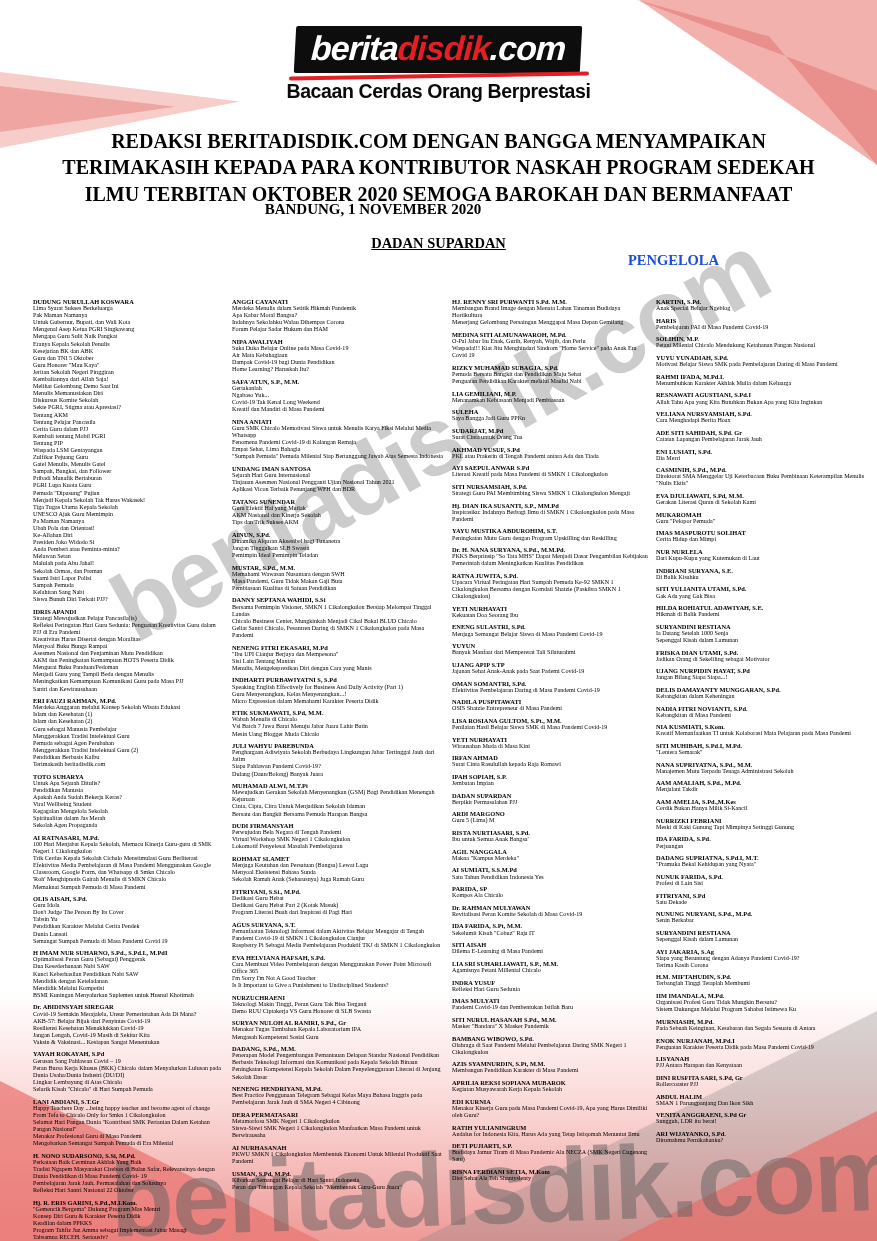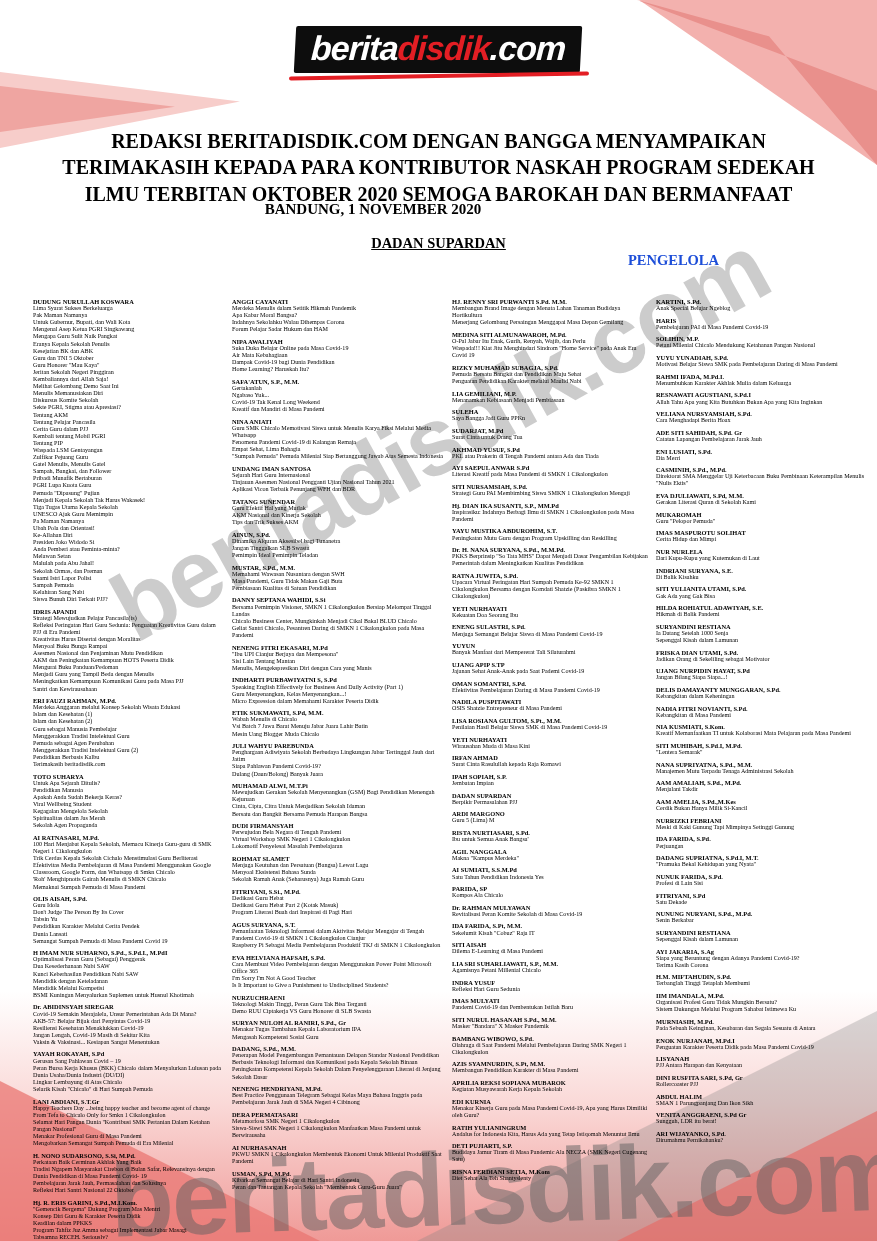--- a/index.html
+++ b/index.html
@@ -60,20 +60,21 @@
   <div class="shape br-gray"></div>
   <div class="shape bl1"></div>
   <div class="shape br1"></div>
 
   <div class="wm wm-diag">beritadisdik.com</div>
   <div class="wm wm-bottom">beritadisdik.com</div>
 
   <div class="logo-wrap">
     <div class="logo-box"><span>berita</span><span class="logo-disdik">disdik</span><span>.com</span></div>
     <span class="logo-swoosh"></span>
+    <div class="tagline">Bacaan Cerdas Orang Berprestasi</div>
   </div>
 
   <div class="headline">REDAKSI BERITADISDIK.COM DENGAN BANGGA MENYAMPAIKAN TERIMAKASIH KEPADA PARA KONTRIBUTOR NASKAH PROGRAM SEDEKAH ILMU TERBITAN OKTOBER 2020 SEMOGA BAROKAH DAN BERMANFAAT</div>
   <div class="dateline">BANDUNG, 1 NOVEMBER 2020</div>
   <div class="signame">DADAN SUPARDAN</div>
   <div class="sigrole">PENGELOLA</div>
 
   <div class="cols">
     <div class="col col1">
         <div class="contrib">

